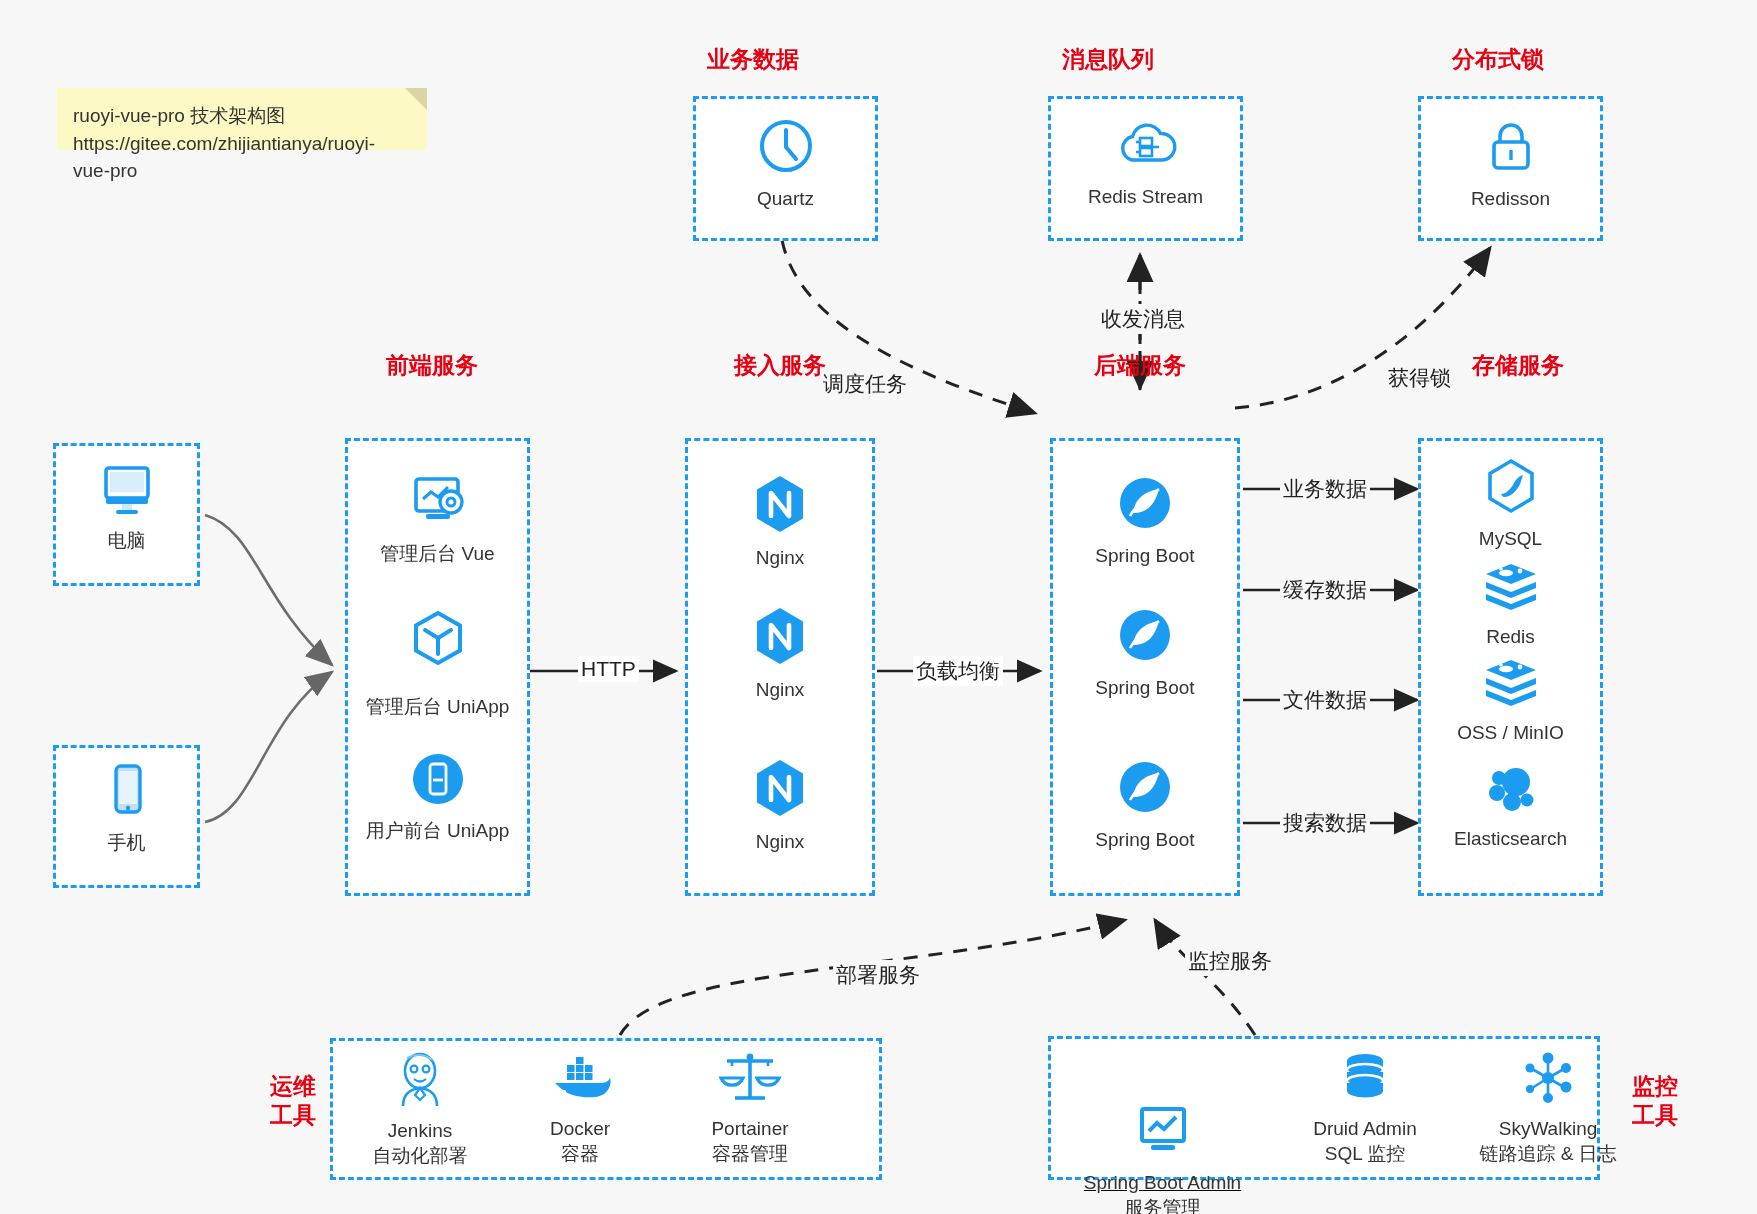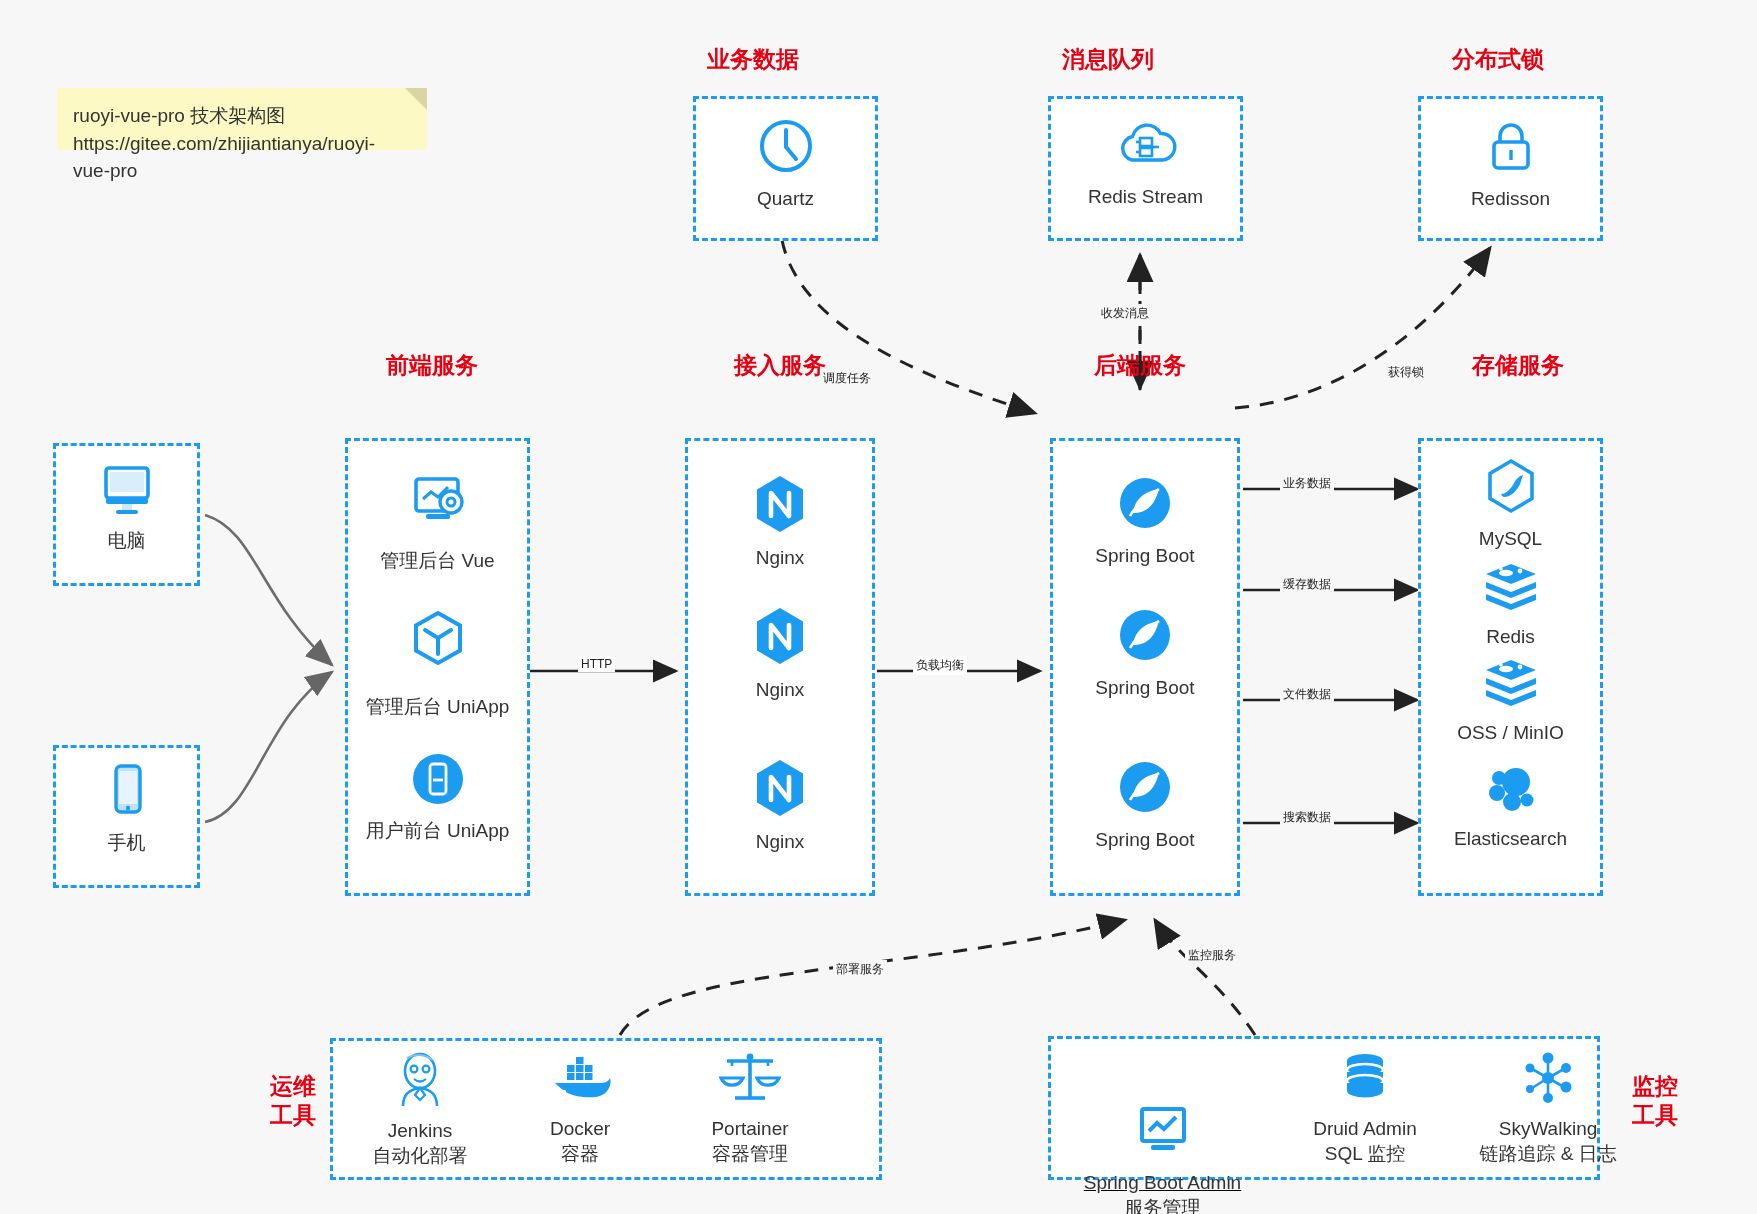--- a/index.html
+++ b/index.html
@@ -43,21 +43,21 @@
   }
   .node .lbl{
     font-size:19px;color:#333;text-align:center;margin-top:7px;line-height:1.3;
     white-space:nowrap;
   }
   .node .lbl2{font-size:19px;color:#333;text-align:center;line-height:1.3;white-space:nowrap;}
   .ico{display:block;}
 
   
   .elbl{
-    position:absolute;font-size:12px;color:#222;background:#f7f7f7;
+    position:absolute;font-size:21px;color:#222;background:#f7f7f7;
     padding:1px 3px;white-space:nowrap;z-index:4;
   }
   .elbl.onwhite{background:#fff;}
 </style>
 </head>
 <body>
 
 <div class="stage">
 
   <svg class="wires" viewBox="0 0 1757 1214">
@@ -169,21 +169,21 @@
         <rect x="18" y="9" width="18" height="33" fill="#e8f4fd"></rect>
         <circle cx="27" cy="46" r="2.2" fill="#1b9cf0"></circle>
       </svg>
     </span>
     <span class="lbl">手机</span>
   </div>
 
   <div class="grp-title" style="left:332px;top:350px;width:200px;">前端服务</div>
   <div class="grp" style="left:345px;top:438px;width:185px;height:458px;"></div>
 
-  <div class="node" style="left:350px;top:473px;width:175px;gap:7px;">
+  <div class="node" style="left:350px;top:473px;width:175px;">
     <span class="ico">
       <svg width="64" height="58" viewBox="0 0 64 58">
         <rect x="10" y="6" width="42" height="32" rx="3" fill="none" stroke="#1b9cf0" stroke-width="3.6"></rect>
         <path d="M17,26 L25,19 L32,24 L42,14" fill="none" stroke="#1b9cf0" stroke-width="3"></path>
         <rect x="20" y="41" width="24" height="5" rx="2" fill="#1b9cf0"></rect>
         <circle cx="45" cy="29" r="11" fill="#fff" stroke="#1b9cf0" stroke-width="3.4"></circle>
         <circle cx="45" cy="29" r="4" fill="#fff" stroke="#1b9cf0" stroke-width="3"></circle>
       </svg>
     </span>
     <span class="lbl">管理后台 Vue</span>

